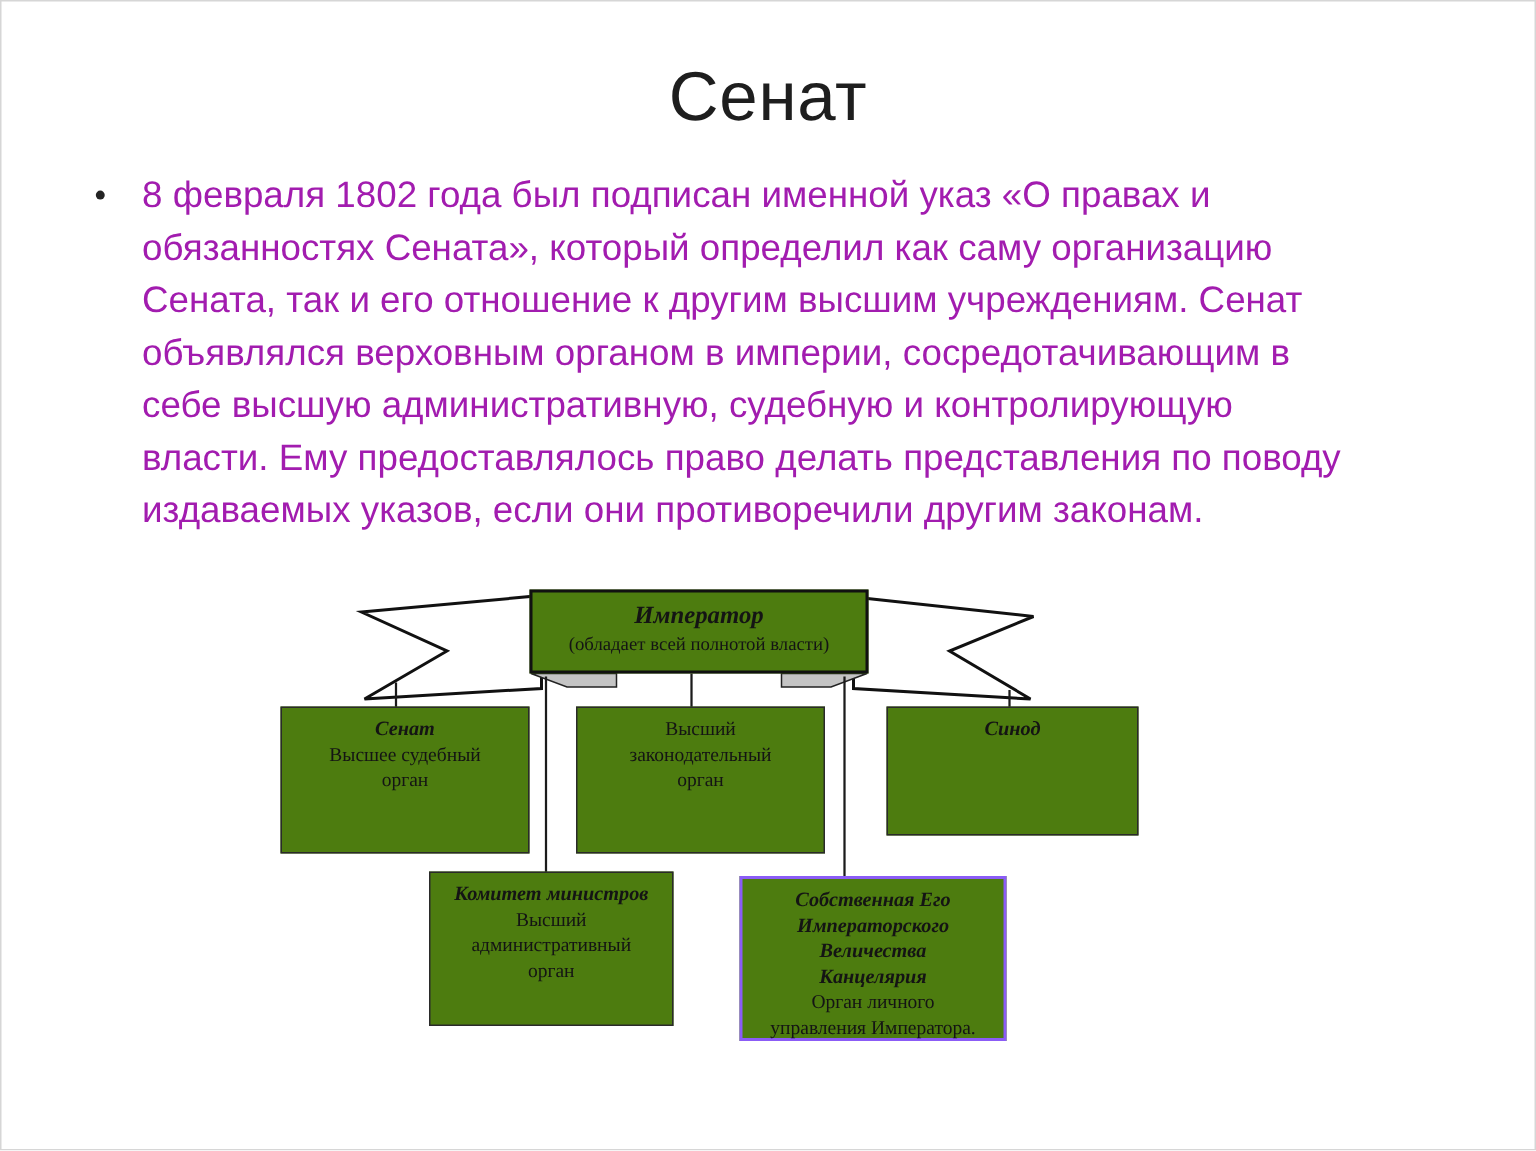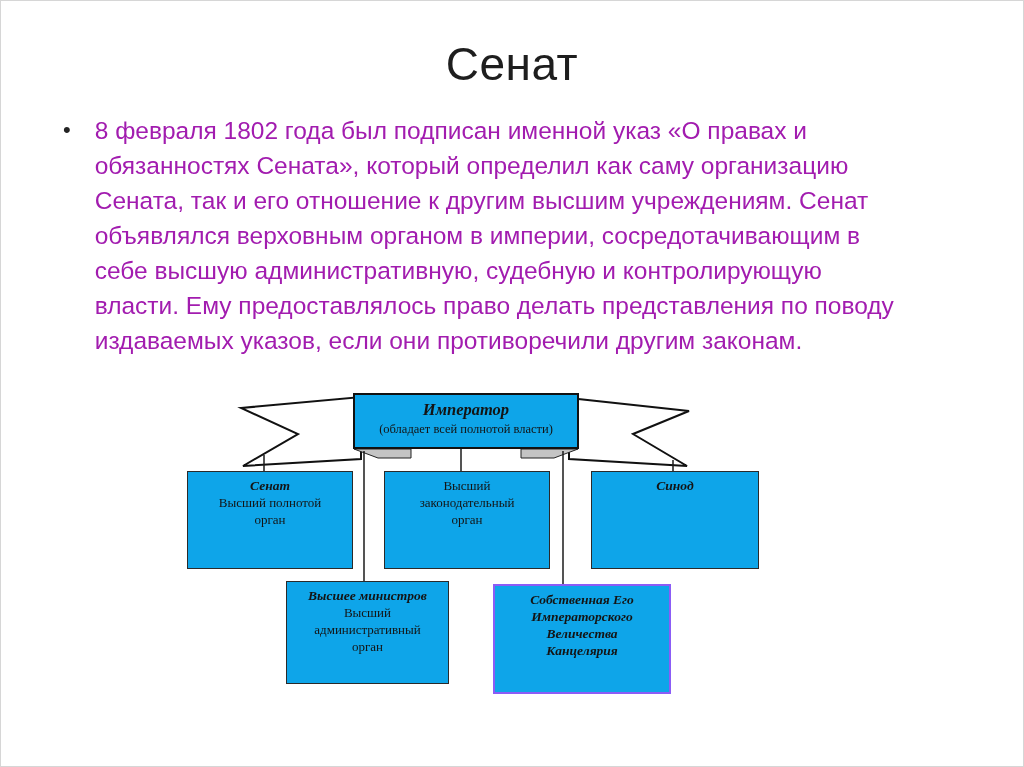--- a/index.html
+++ b/index.html
@@ -50,21 +50,21 @@
     position: absolute;
     left: 0;
     top: 0;
     width: 1024px;
     height: 767px;
     z-index: 1;
   }
   .dbox {
     position: absolute;
     z-index: 2;
-    background: #0ea5e9;
+    background: #4d7c0f;
     border: 1px solid #2a2a2a;
     text-align: center;
     font-family: "Liberation Serif", "DejaVu Serif", serif;
     color: #141414;
     padding-top: 5px;
   }
   .dbox .dtitle {
     display: block;
     font-weight: bold;
     font-style: italic;
@@ -76,21 +76,21 @@
     display: block;
     font-size: 13px;
     line-height: 17px;
     white-space: pre-line;
   }
   #box-emperor   { left: 352px; top: 392px; width: 226px; height: 56px; border: 2px solid #111; padding-top: 4px; }
   #box-emperor .dtitle { font-size: 16.5px; line-height: 22px; }
   #box-emperor .dbody  { font-size: 12.5px; line-height: 16px; }
   #box-senate      { left: 186px; top: 470px; width: 166px; height: 98px; }
   #box-council     { left: 383px; top: 470px; width: 166px; height: 98px; }
-  #box-synod       { left: 590px; top: 470px; width: 168px; height: 98px; }
+  #box-synod       { left: 590px; top: 470px; width: 168px; height: 86px; }
   #box-committee   { left: 285px; top: 580px; width: 163px; height: 103px; }
   #box-chancellery { left: 492px; top: 583px; width: 178px; height: 110px; border: 2px solid #8b5cf6; }
 </style>
 </head>
 <body>
 
 <div class="slide">
 
   <div class="slide-title">Сенат</div>
 
@@ -123,41 +123,43 @@
     </g>
   </svg>
 
   <div class="dbox" id="box-emperor">
     <span class="dtitle">Император</span>
     <span class="dbody">(обладает всей полнотой власти)</span>
   </div>
 
   <div class="dbox" id="box-senate">
     <span class="dtitle">Сенат</span>
-    <span class="dbody">Высший полнотой
+    <span class="dbody">Высшее судебный
 орган</span>
   </div>
 
   <div class="dbox" id="box-council">
     <span class="dbody">Высший
 законодательный
 орган</span>
   </div>
 
   <div class="dbox" id="box-synod">
     <span class="dtitle">Синод</span>
   </div>
 
   <div class="dbox" id="box-committee">
-    <span class="dtitle">Высшее министров</span>
+    <span class="dtitle">Комитет министров</span>
     <span class="dbody">Высший
 административный
 орган</span>
   </div>
 
   <div class="dbox" id="box-chancellery">
     <span class="dtitle">Собственная Его
 Императорского
 Величества
 Канцелярия</span>
+    <span class="dbody">Орган личного
+управления Императора.</span>
   </div>
 
 </div>
 
 </body></html>

